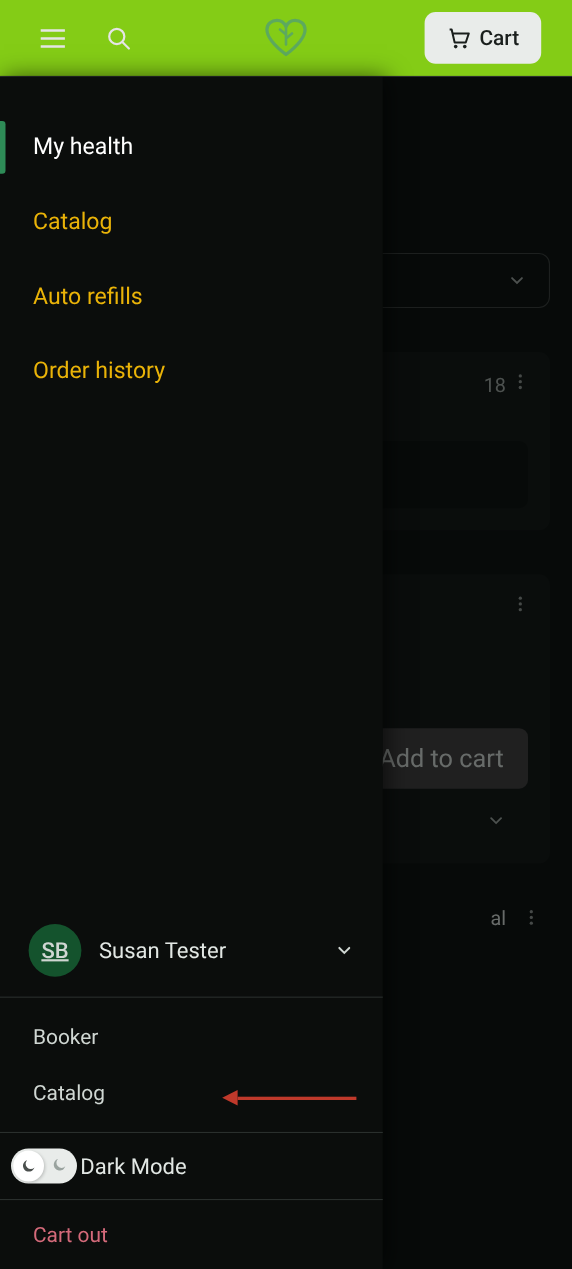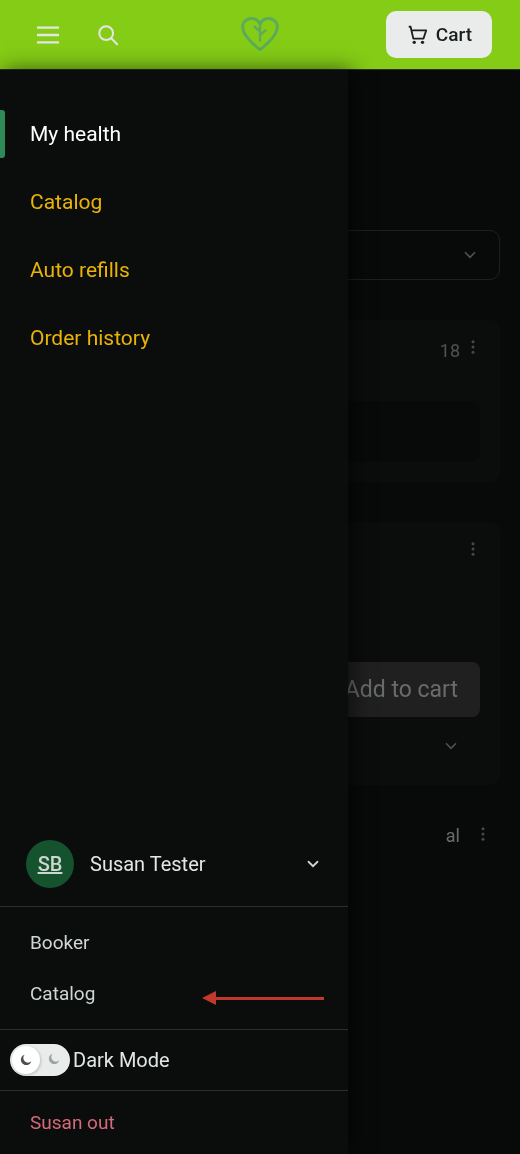--- a/index.html
+++ b/index.html
@@ -168,19 +168,19 @@
           </svg>
       </span>
       <div class="knob">
         <svg viewBox="0 0 24 24">
             <path d="M20 14A8 8 0 1 1 10 4a6.5 6.5 0 0 0 10 10z" fill="#4a4f4d"></path>
           </svg>
       </div>
     </div>
     <div class="dm-label">Dark Mode</div>
   </div>
-  <div class="signout"><span>Susan out</span></div>
+  <div class="signout"><span>Cart out</span></div>
 </div>
 
 <div class="arrow">
   <div class="arrow-head"></div>
   <div class="arrow-line"></div>
 </div>
 
 </body></html>

